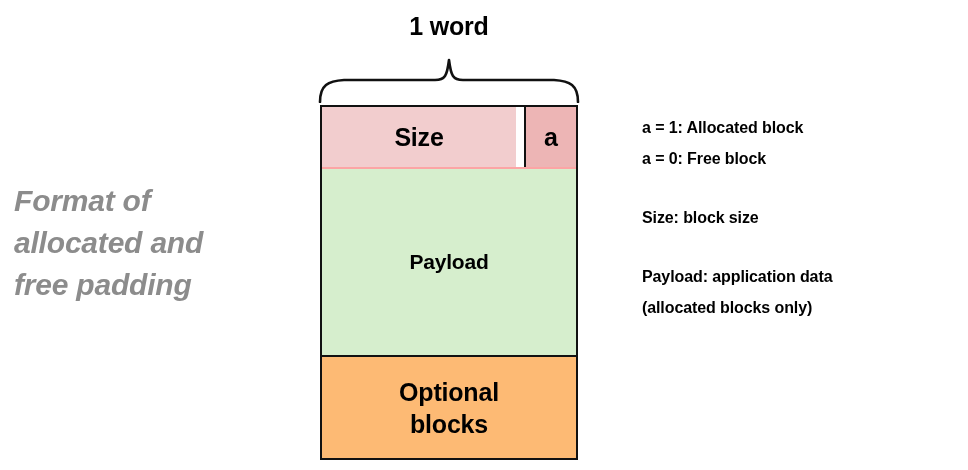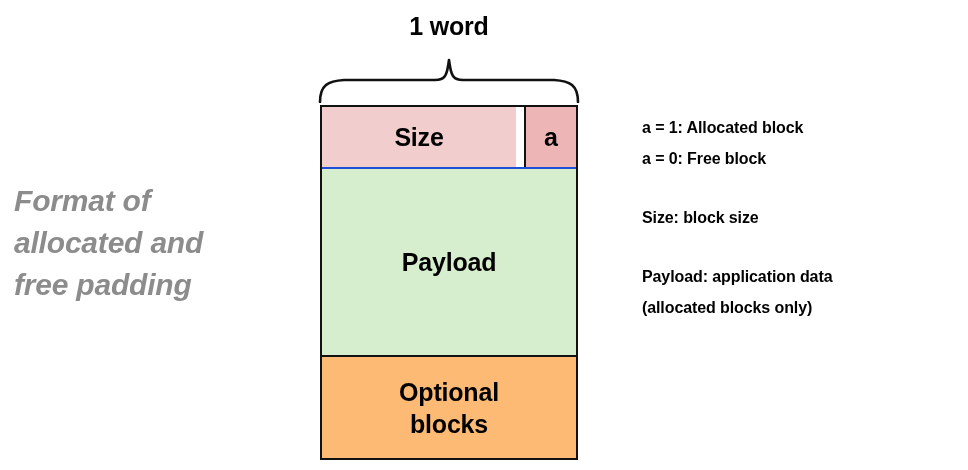--- a/index.html
+++ b/index.html
@@ -72,21 +72,21 @@
     box-sizing: border-box;
     align-items: center;
     justify-content: center;
     font-weight: bold;
     color: #000000;
   }
 
   
   #header-row {
     height: 62px;
-    border-bottom: 2px solid #1d4ed8;
+    border-bottom: 2px solid #fca5a5;
     padding: 0;
     gap: 8px;
   }
   #size-cell {
     flex: 1 1 auto;
     height: 100%;
     background: #f2cdce;
     display: flex;
     align-items: center;
     justify-content: center;
@@ -104,21 +104,21 @@
     justify-content: center;
     font-size: 25px;
     font-weight: bold;
   }
 
   
   #payload-row {
     flex: 1 1 auto;
     background: #d6eecd;
     border-bottom: 2px solid #111111;
-    font-size: 25px;
+    font-size: 21px;
     letter-spacing: -0.2px;
   }
 
   
   #padding-row {
     height: 101px;
     background: #fdba74;
     font-size: 25px;
     line-height: 32px;
     text-align: center;

